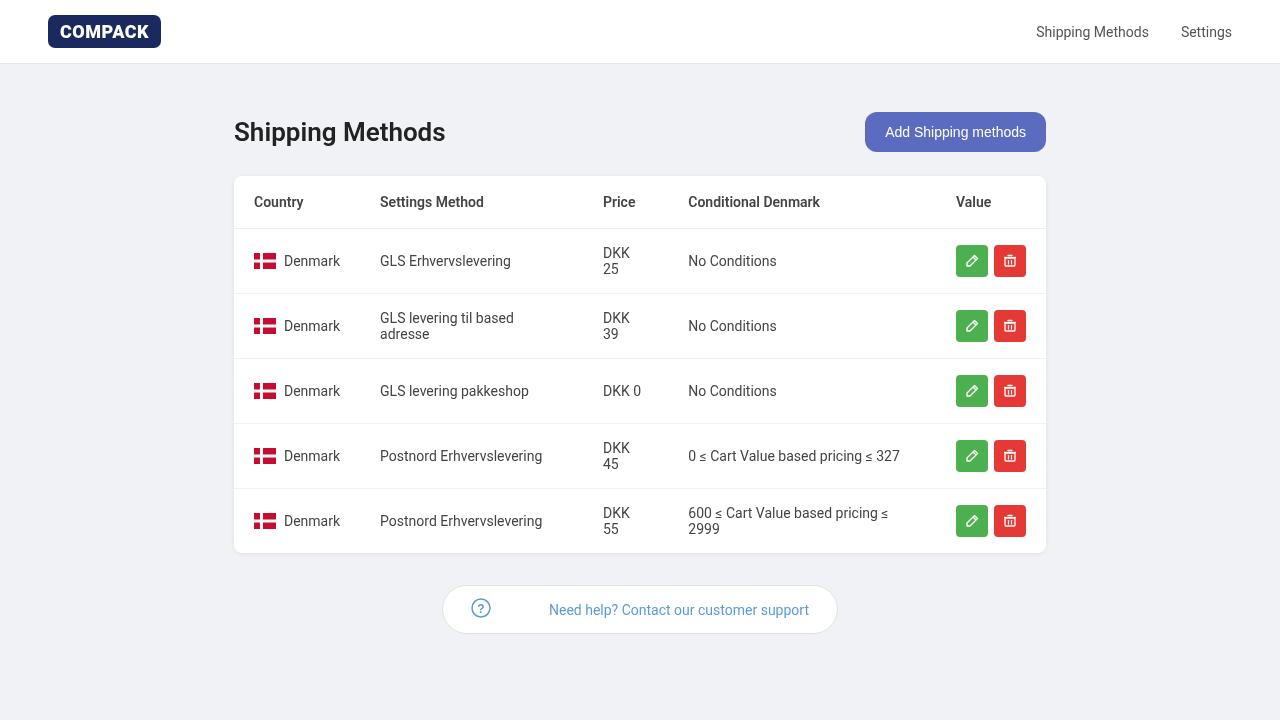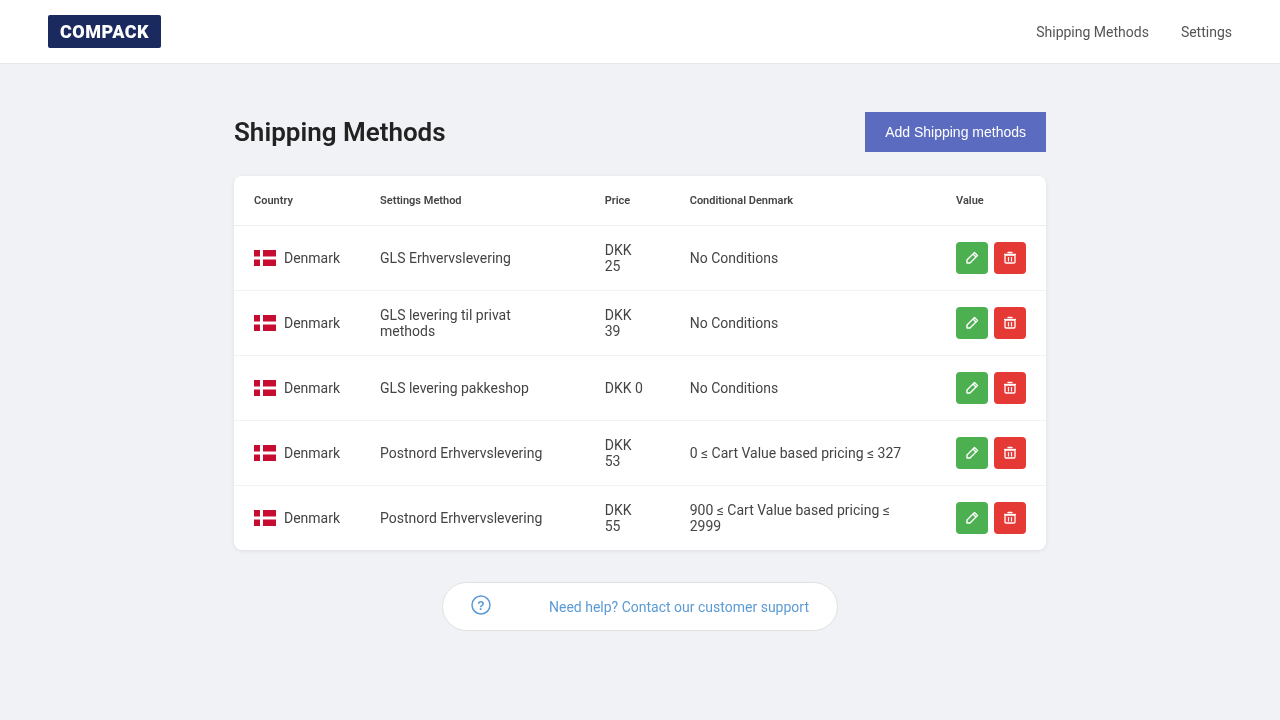--- a/index.html
+++ b/index.html
@@ -27,21 +27,21 @@
       align-items: center;
     }
 
     .logo-box {
       background-color: #1a2a5e;
       color: #fff;
       font-weight: 900;
       font-size: 18px;
       padding: 6px 12px;
       letter-spacing: 0.5px;
-      border-radius: 2px;
+      border-radius: 7px;
     }
 
     .logo-box span.com { color: #fff; }
     .logo-box span.pack { color: #fff; }
 
     .nav {
       display: flex;
       gap: 32px;
       align-items: center;
     }
@@ -71,21 +71,21 @@
       font-size: 26px;
       font-weight: 600;
       color: #222;
     }
 
     .btn-add {
       background-color: #5b6bbf;
       color: #fff;
       border: none;
       padding: 12px 20px;
-      border-radius: 0;
+      border-radius: 12px;
       font-size: 14px;
       font-weight: 500;
       cursor: pointer;
       white-space: nowrap;
     }
 
     
     .card {
       background-color: #fff;
       border-radius: 8px;
@@ -98,21 +98,21 @@
       border-collapse: collapse;
     }
 
     .table thead tr {
       border-bottom: 1px solid #eee;
     }
 
     .table th {
       text-align: left;
       padding: 18px 20px;
-      font-size: 11px;
+      font-size: 14px;
       font-weight: 600;
       color: #444;
     }
 
     .table td {
       padding: 16px 20px;
       font-size: 14px;
       color: #444;
       border-bottom: 1px solid #f2f2f2;
       vertical-align: middle;
@@ -260,21 +260,21 @@
             <td>
       <div class="country-cell">
         <svg class="flag-dk" viewBox="0 0 22 16" xmlns="http://www.w3.org/2000/svg">
           <rect width="22" height="16" fill="#C60C30"></rect>
           <rect x="6" y="0" width="3" height="16" fill="#FFFFFF"></rect>
           <rect x="0" y="6.5" width="22" height="3" fill="#FFFFFF"></rect>
         </svg>
         <span>Denmark</span>
       </div>
             </td>
-            <td>GLS levering til privat methods</td>
+            <td>GLS levering til based adresse</td>
             <td>DKK 39</td>
             <td>No Conditions</td>
             <td>
       <div class="action-cell">
         <button class="btn-icon btn-edit" title="Edit">
           <svg width="14" height="14" viewBox="0 0 14 14" fill="none" xmlns="http://www.w3.org/2000/svg">
             <path d="M9.5 1.5L12.5 4.5L5 12H2V9L9.5 1.5Z" stroke="white" stroke-width="1.4" fill="none" stroke-linejoin="round"></path>
             <line x1="8" y1="3" x2="11" y2="6" stroke="white" stroke-width="1.4"></line>
           </svg>
         </button>
@@ -329,21 +329,21 @@
       <div class="country-cell">
         <svg class="flag-dk" viewBox="0 0 22 16" xmlns="http://www.w3.org/2000/svg">
           <rect width="22" height="16" fill="#C60C30"></rect>
           <rect x="6" y="0" width="3" height="16" fill="#FFFFFF"></rect>
           <rect x="0" y="6.5" width="22" height="3" fill="#FFFFFF"></rect>
         </svg>
         <span>Denmark</span>
       </div>
             </td>
             <td>Postnord Erhvervslevering</td>
-            <td>DKK 53</td>
+            <td>DKK 45</td>
             <td>0 ≤ Cart Value based pricing ≤ 327</td>
             <td>
       <div class="action-cell">
         <button class="btn-icon btn-edit" title="Edit">
           <svg width="14" height="14" viewBox="0 0 14 14" fill="none" xmlns="http://www.w3.org/2000/svg">
             <path d="M9.5 1.5L12.5 4.5L5 12H2V9L9.5 1.5Z" stroke="white" stroke-width="1.4" fill="none" stroke-linejoin="round"></path>
             <line x1="8" y1="3" x2="11" y2="6" stroke="white" stroke-width="1.4"></line>
           </svg>
         </button>
         <button class="btn-icon btn-delete" title="Delete">
@@ -364,21 +364,21 @@
         <svg class="flag-dk" viewBox="0 0 22 16" xmlns="http://www.w3.org/2000/svg">
           <rect width="22" height="16" fill="#C60C30"></rect>
           <rect x="6" y="0" width="3" height="16" fill="#FFFFFF"></rect>
           <rect x="0" y="6.5" width="22" height="3" fill="#FFFFFF"></rect>
         </svg>
         <span>Denmark</span>
       </div>
             </td>
             <td>Postnord Erhvervslevering</td>
             <td>DKK 55</td>
-            <td>900 ≤ Cart Value based pricing ≤ 2999</td>
+            <td>600 ≤ Cart Value based pricing ≤ 2999</td>
             <td>
       <div class="action-cell">
         <button class="btn-icon btn-edit" title="Edit">
           <svg width="14" height="14" viewBox="0 0 14 14" fill="none" xmlns="http://www.w3.org/2000/svg">
             <path d="M9.5 1.5L12.5 4.5L5 12H2V9L9.5 1.5Z" stroke="white" stroke-width="1.4" fill="none" stroke-linejoin="round"></path>
             <line x1="8" y1="3" x2="11" y2="6" stroke="white" stroke-width="1.4"></line>
           </svg>
         </button>
         <button class="btn-icon btn-delete" title="Delete">
           <svg width="14" height="14" viewBox="0 0 14 14" fill="none" xmlns="http://www.w3.org/2000/svg">

